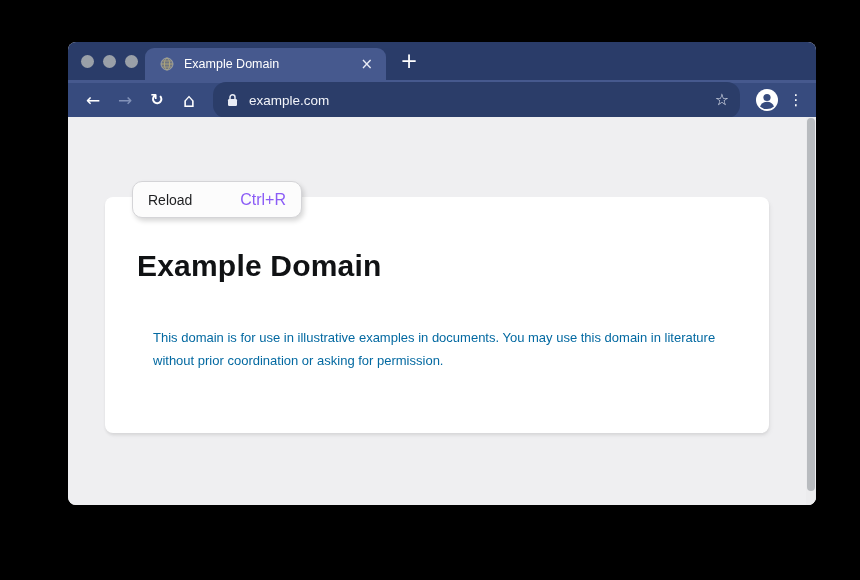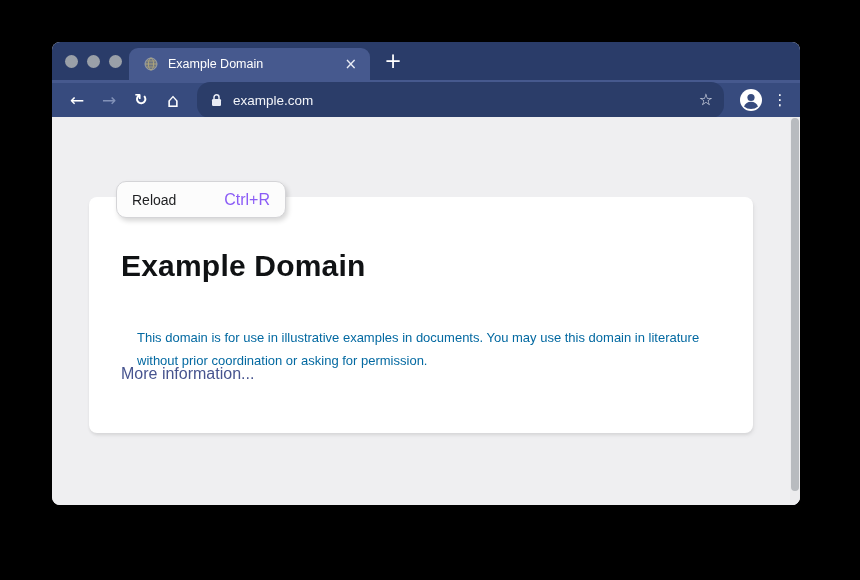--- a/index.html
+++ b/index.html
@@ -5,21 +5,21 @@
   html,body{margin:0;padding:0;}
   body{
     width:860px;height:580px;background:#000;overflow:hidden;position:relative;
     font-family:"Liberation Sans",sans-serif;
     -webkit-font-smoothing:antialiased;
   }
   .icon-font{font-family:"DejaVu Sans",sans-serif;}
 
   
   .window{
-    position:absolute;left:52px;top:42px;width:748px;height:463px;
+    position:absolute;left:68px;top:42px;width:748px;height:463px;
     border-radius:8px;overflow:hidden;background:#efeff1;
   }
 
   
   .tabstrip{position:relative;height:38px;background:#2a3c69;}
   .traffic-lights{position:absolute;left:13px;top:13px;display:flex;gap:9px;}
   .light{width:13px;height:13px;border-radius:50%;background:#9aa0a8;}
   .tab{
     position:absolute;left:77px;top:6px;width:241px;height:32px;
     background:#46598e;border-radius:9px 9px 0 0;
@@ -142,21 +142,20 @@
       </svg>
     </span>
     <span class="kebab icon-font">⋮</span>
   </div>
 
   <div class="page">
 
     <div class="card">
       <h1>Example Domain</h1>
       <p>This domain is for use in illustrative examples in documents. You may use this domain in literature without prior coordination or asking for permission.</p>
-      <a class="more" href="#">More information...</a>
     </div>
 
     <div class="context-menu">
       <div class="menu-item">
         <span class="menu-label">Reload</span>
         <span class="menu-shortcut">Ctrl+R</span>
       </div>
     </div>
 
     <div class="scroll-track">

